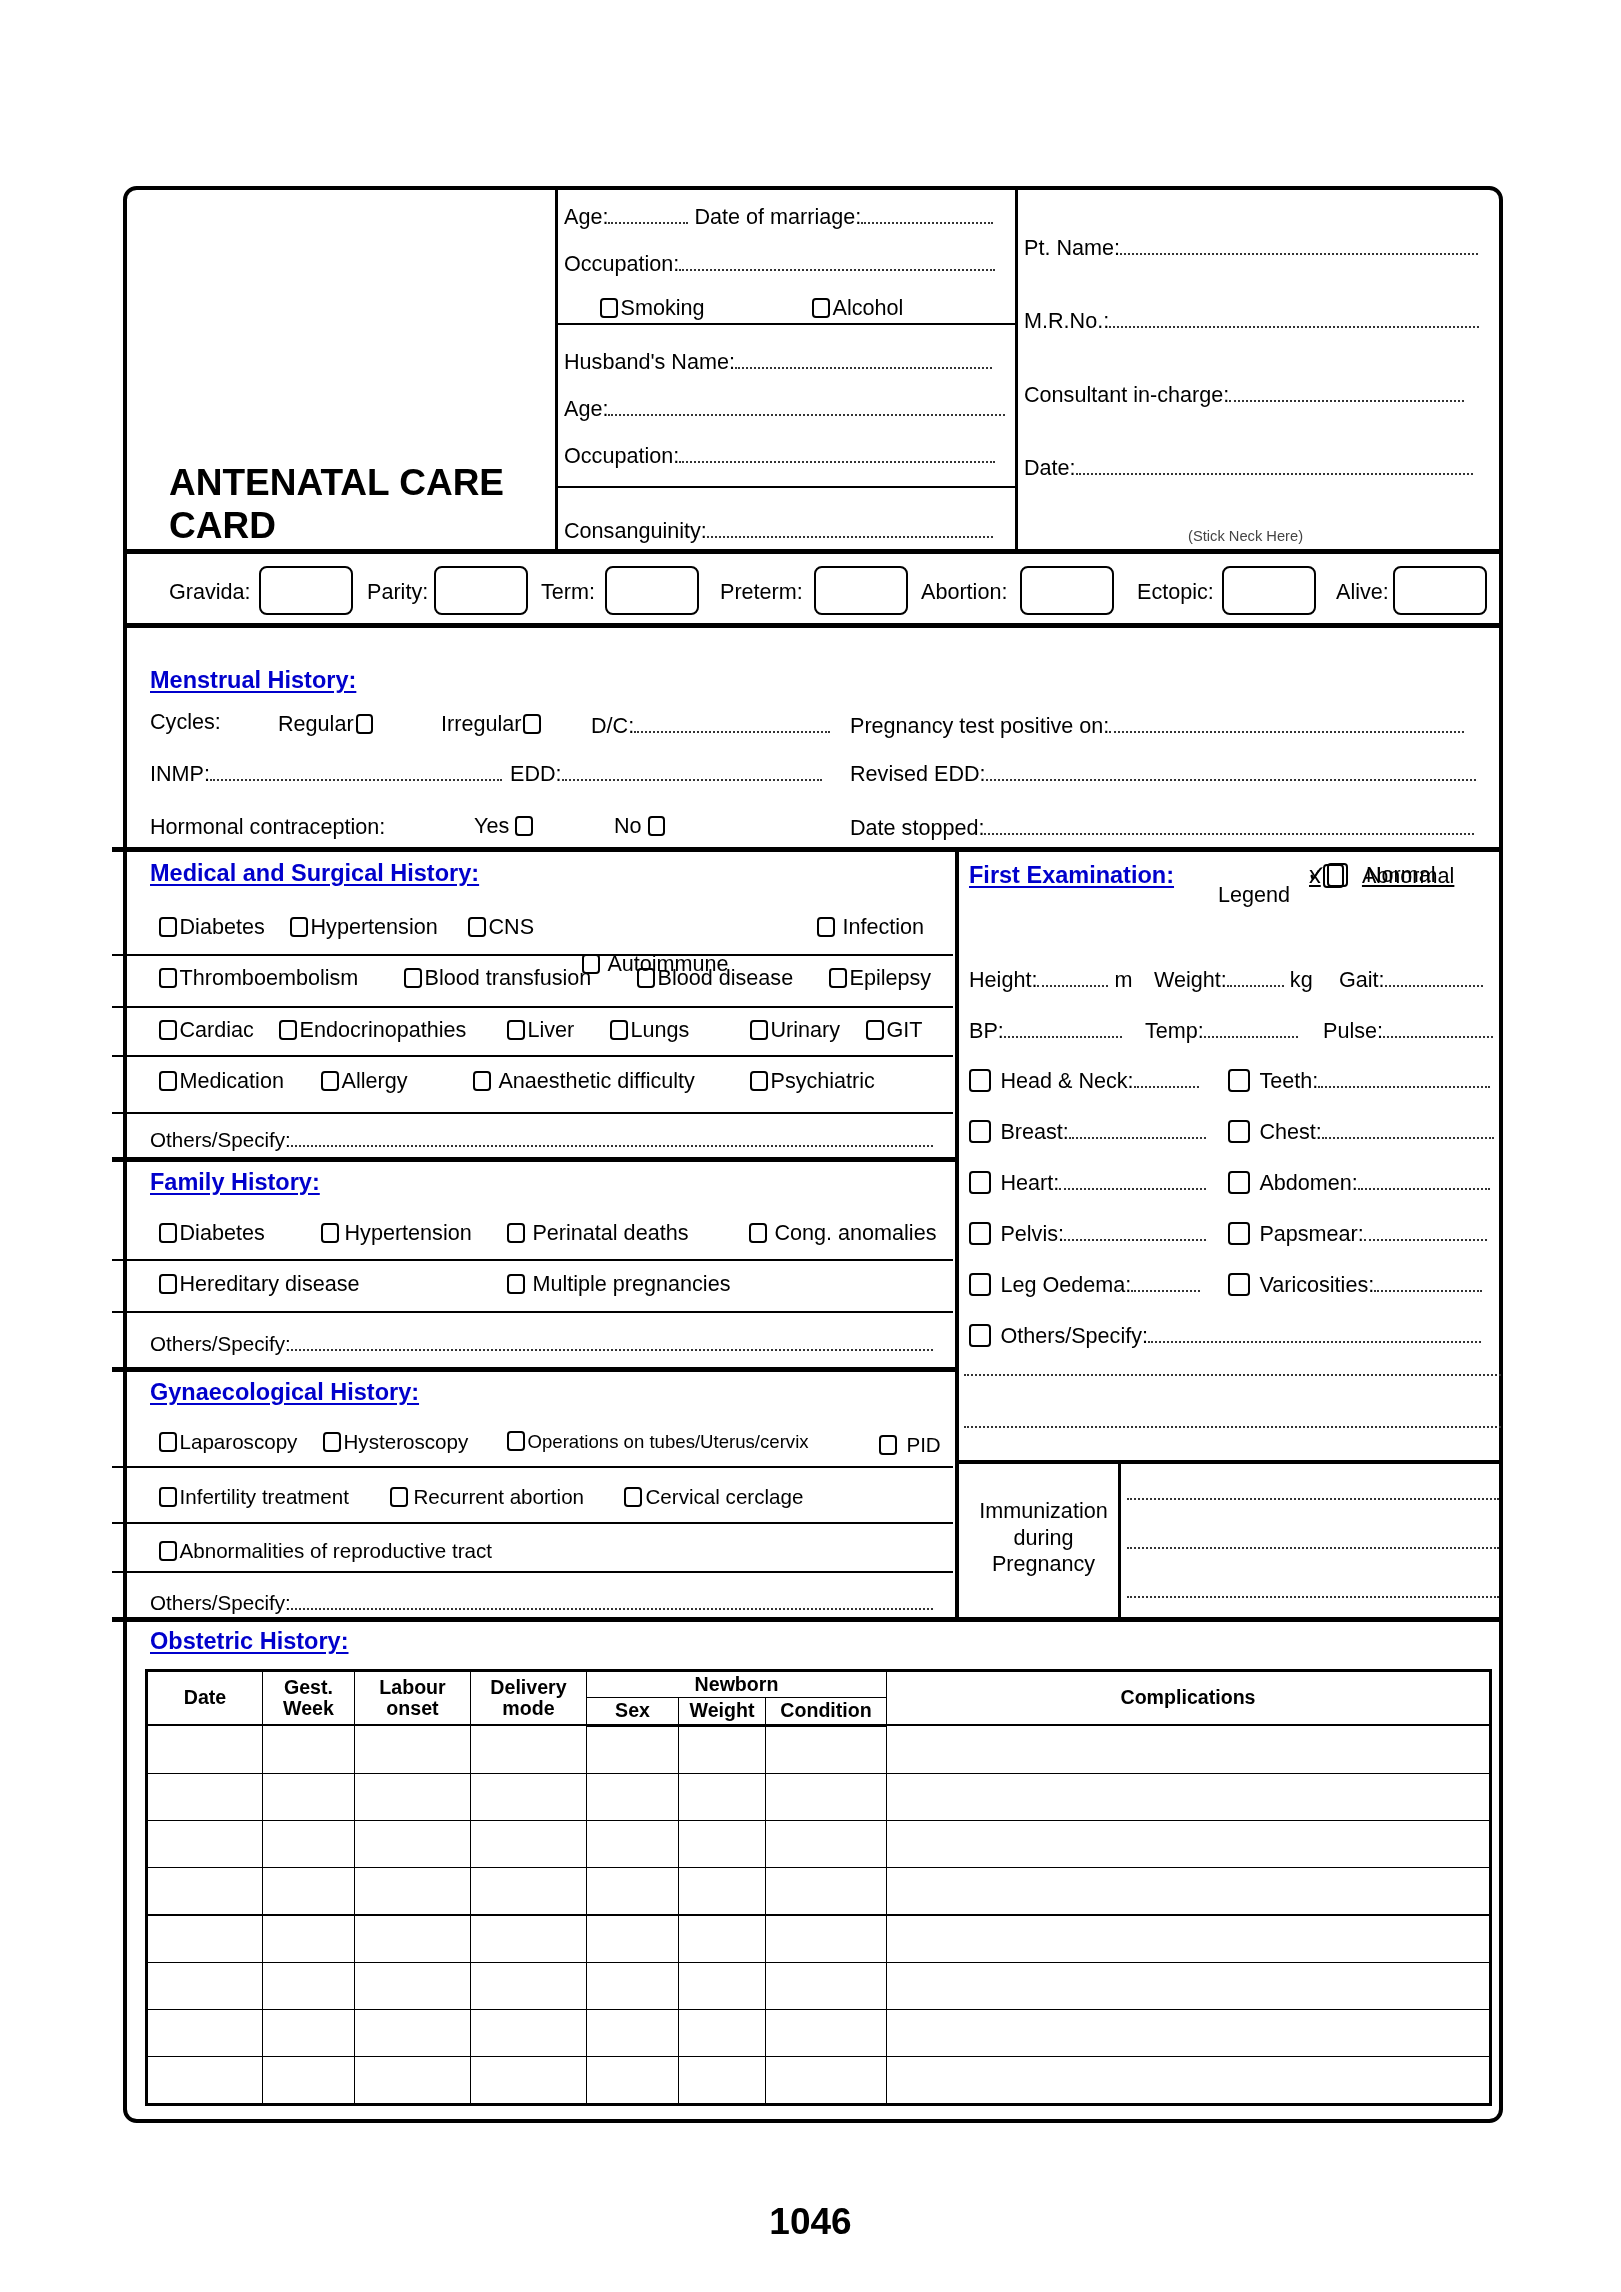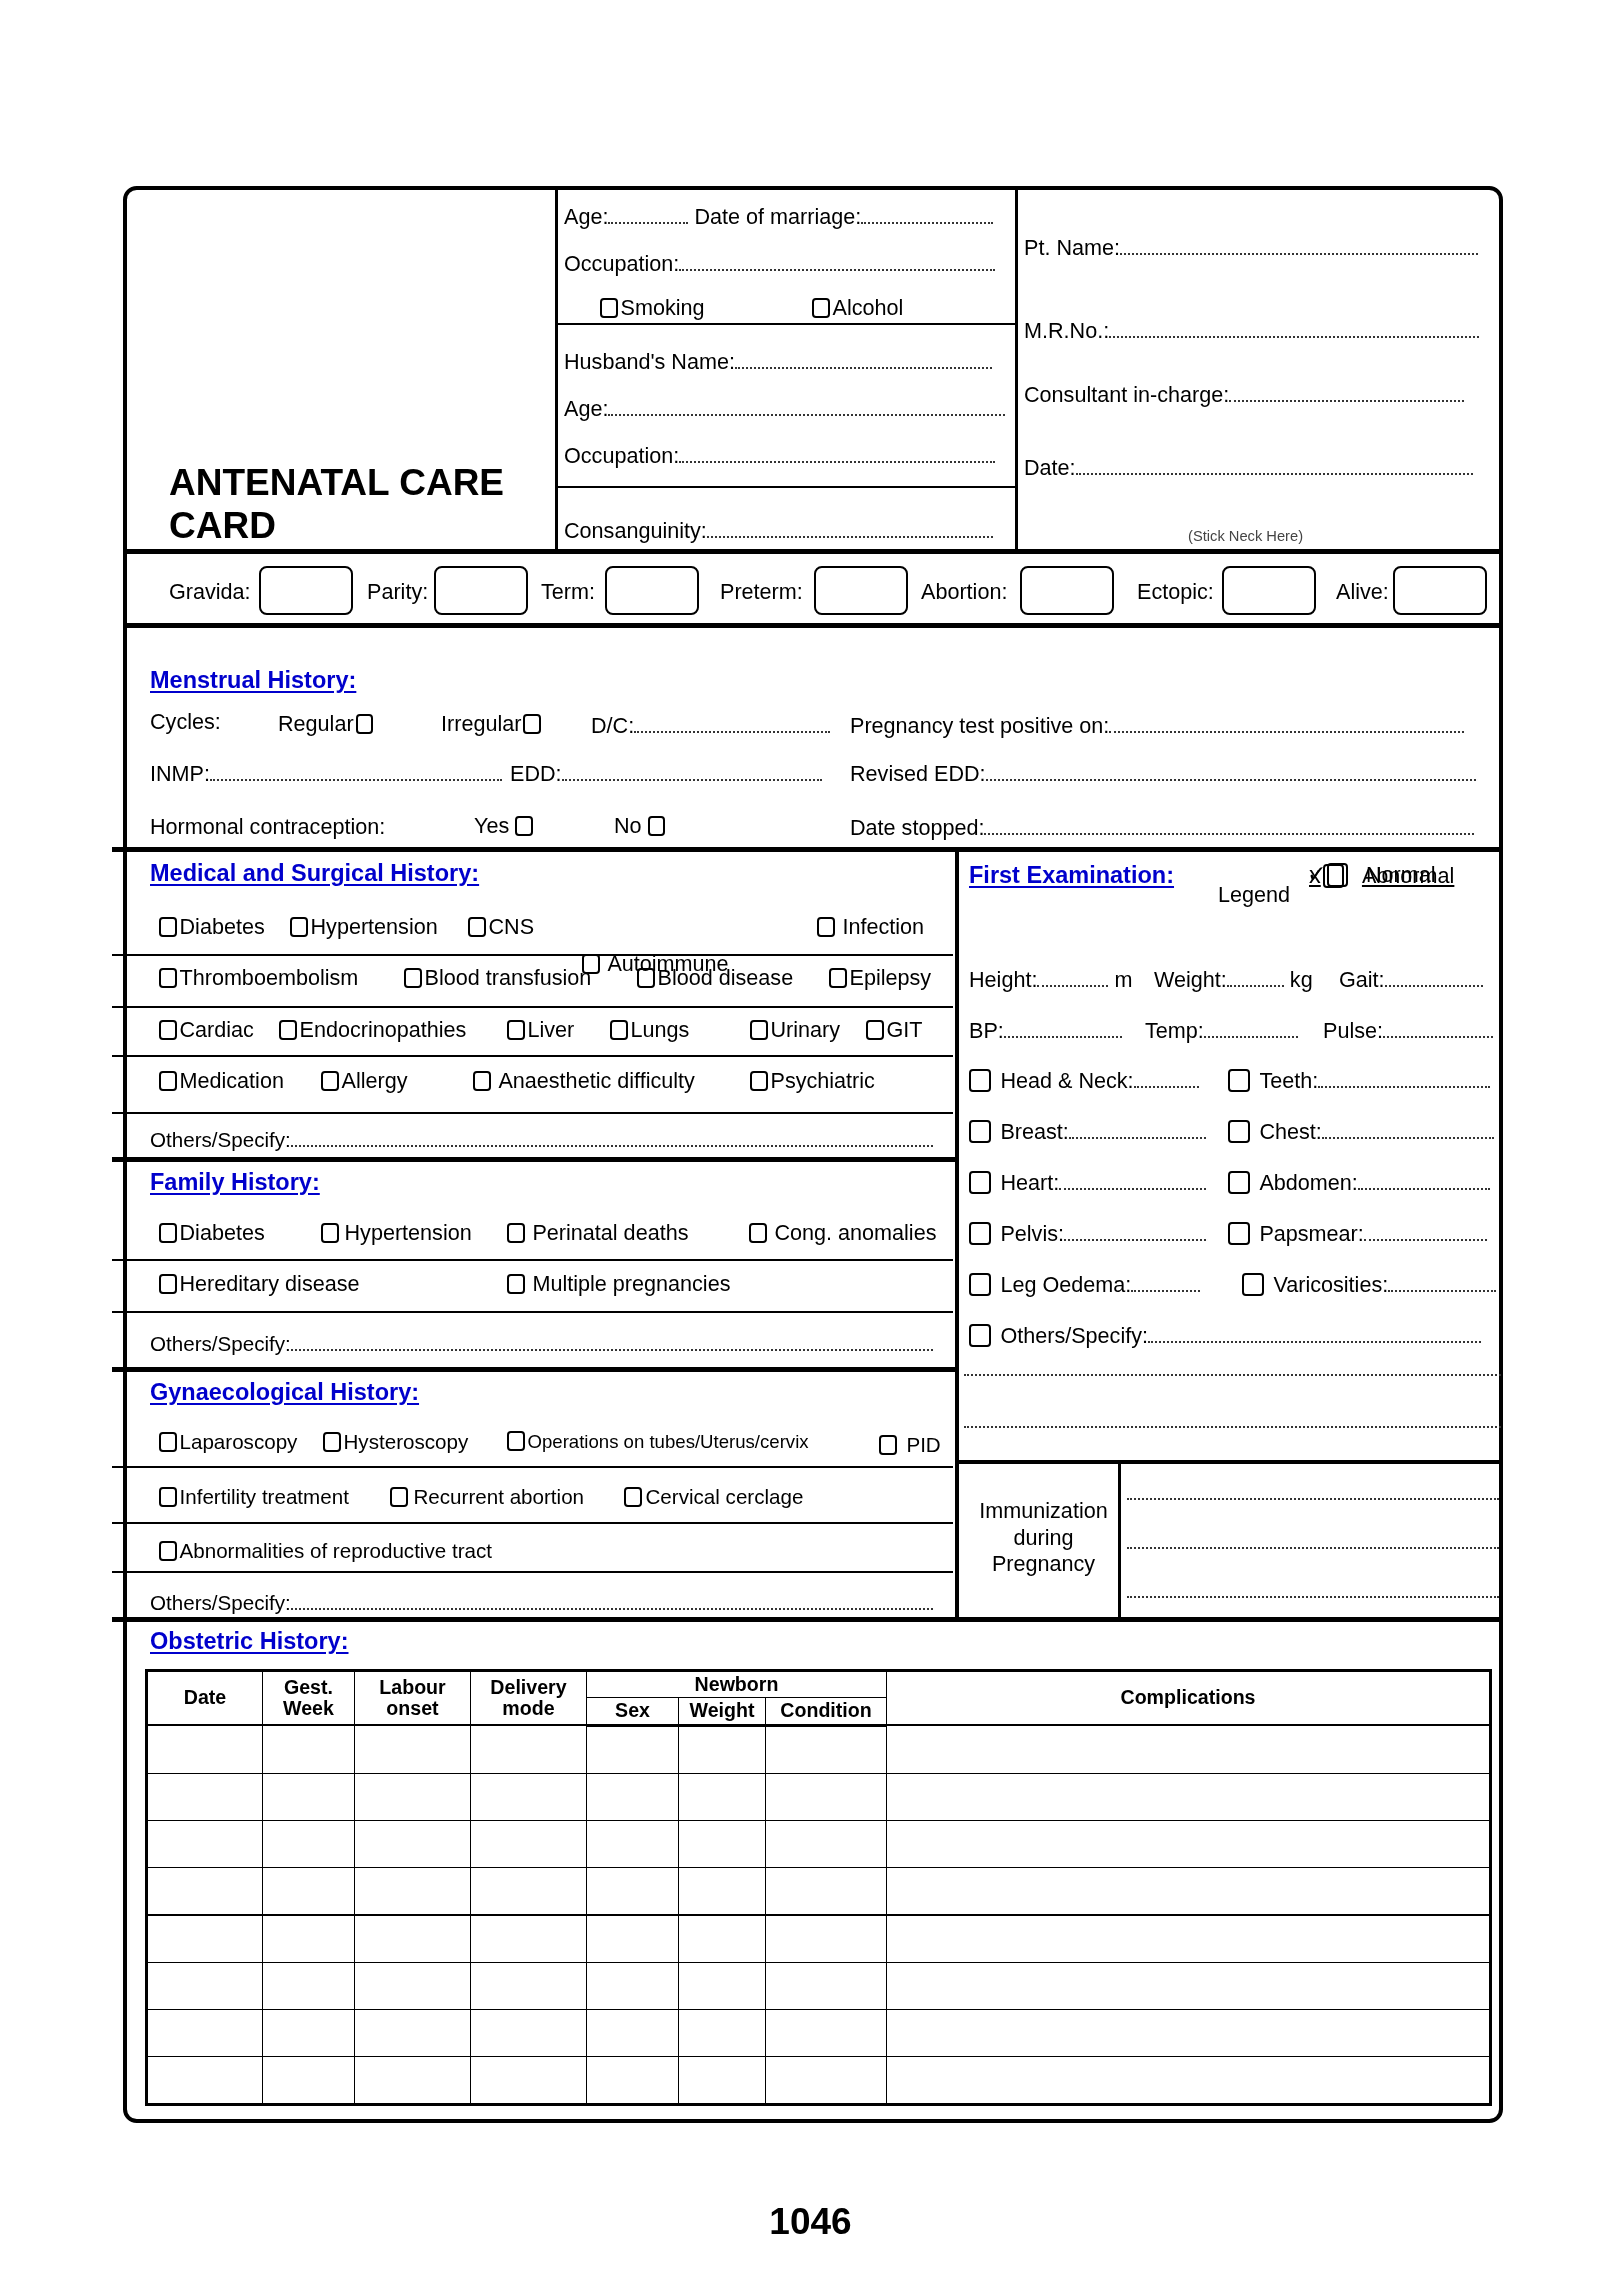--- a/index.html
+++ b/index.html
@@ -39,21 +39,21 @@
 <div class="t" style="left:600px;top:296px;"><span class="cb"></span><span>Smoking</span></div>
 <div class="t" style="left:812px;top:296px;"><span class="cb"></span><span>Alcohol</span></div>
 <div class="hl" style="left:557px;top:323px;width:459px;height:2px;"></div>
 <div class="t" style="left:564px;top:349px;"><span>Husband's Name:</span><span class="dots" style="width:257px"></span></div>
 <div class="t" style="left:564px;top:396px;"><span>Age:</span><span class="dots" style="width:397px"></span></div>
 <div class="t" style="left:564px;top:443px;"><span>Occupation:</span><span class="dots" style="width:316px"></span></div>
 <div class="hl" style="left:557px;top:486px;width:459px;height:2px;"></div>
 <div class="t" style="left:564px;top:518px;"><span>Consanguinity:</span><span class="dots" style="width:286px"></span></div>
 
 <div class="t" style="left:1024px;top:235px;"><span>Pt. Name:</span><span class="dots" style="width:358px"></span></div>
-<div class="t" style="left:1024px;top:308px;margin-top:10px;"><span>M.R.No.:</span><span class="dots" style="width:370px"></span></div>
+<div class="t" style="left:1024px;top:308px;"><span>M.R.No.:</span><span class="dots" style="width:370px"></span></div>
 <div class="t" style="left:1024px;top:382px;"><span>Consultant in-charge:</span><span class="dots" style="width:235px"></span></div>
 <div class="t" style="left:1024px;top:455px;"><span>Date:</span><span class="dots" style="width:397px"></span></div>
 <div class="t" style="left:1188px;top:525px;font-size:14.7px;color:#444;">(Stick Neck Here)</div>
 
 <div class="hl" style="left:124px;top:549px;width:1378px;height:4.9px;"></div>
 
 <div class="t" style="left:169px;top:580px;">Gravida:</div>
 <div class="obox" style="left:259px;top:566px;"></div>
 <div class="t" style="left:367px;top:580px;">Parity:</div>
 <div class="obox" style="left:434px;top:566px;"></div>
@@ -158,21 +158,21 @@
 
 <div class="t" style="left:969px;top:1068px;"><span class="cb big"></span><span>Head &amp; Neck:</span><span class="dots" style="width:65px"></span></div>
 <div class="t" style="left:1228px;top:1068px;"><span class="cb big"></span><span>Teeth:</span><span class="dots" style="width:172px"></span></div>
 <div class="t" style="left:969px;top:1119px;"><span class="cb big"></span><span>Breast:</span><span class="dots" style="width:137px"></span></div>
 <div class="t" style="left:1228px;top:1119px;"><span class="cb big"></span><span>Chest:</span><span class="dots" style="width:172px"></span></div>
 <div class="t" style="left:969px;top:1170px;"><span class="cb big"></span><span>Heart:</span><span class="dots" style="width:147px"></span></div>
 <div class="t" style="left:1228px;top:1170px;"><span class="cb big"></span><span>Abdomen:</span><span class="dots" style="width:132px"></span></div>
 <div class="t" style="left:969px;top:1221px;"><span class="cb big"></span><span>Pelvis:</span><span class="dots" style="width:142px"></span></div>
 <div class="t" style="left:1228px;top:1221px;"><span class="cb big"></span><span>Papsmear:</span><span class="dots" style="width:123px"></span></div>
 <div class="t" style="left:969px;top:1272px;"><span class="cb big"></span><span>Leg Oedema:</span><span class="dots" style="width:69px"></span></div>
-<div class="t" style="left:1228px;top:1272px;margin-left:14px;"><span class="cb big"></span><span>Varicosities:</span><span class="dots" style="width:108px"></span></div>
+<div class="t" style="left:1228px;top:1272px;"><span class="cb big"></span><span>Varicosities:</span><span class="dots" style="width:108px"></span></div>
 <div class="t" style="left:969px;top:1323px;"><span class="cb big"></span><span>Others/Specify:</span><span class="dots" style="width:333px"></span></div>
 <div class="abs" style="left:964px;top:1374px;width:537px;border-bottom:2px dotted #333;"></div>
 <div class="abs" style="left:964px;top:1426px;width:537px;border-bottom:2px dotted #333;"></div>
 
 <div class="hl" style="left:957px;top:1460px;width:546px;height:3.9px;"></div>
 <div class="hl" style="left:1118px;top:1462px;width:2.9px;height:155px;"></div>
 <div class="imm">
   <div>Immunization</div>
   <div>during</div>
   <div>Pregnancy</div>

